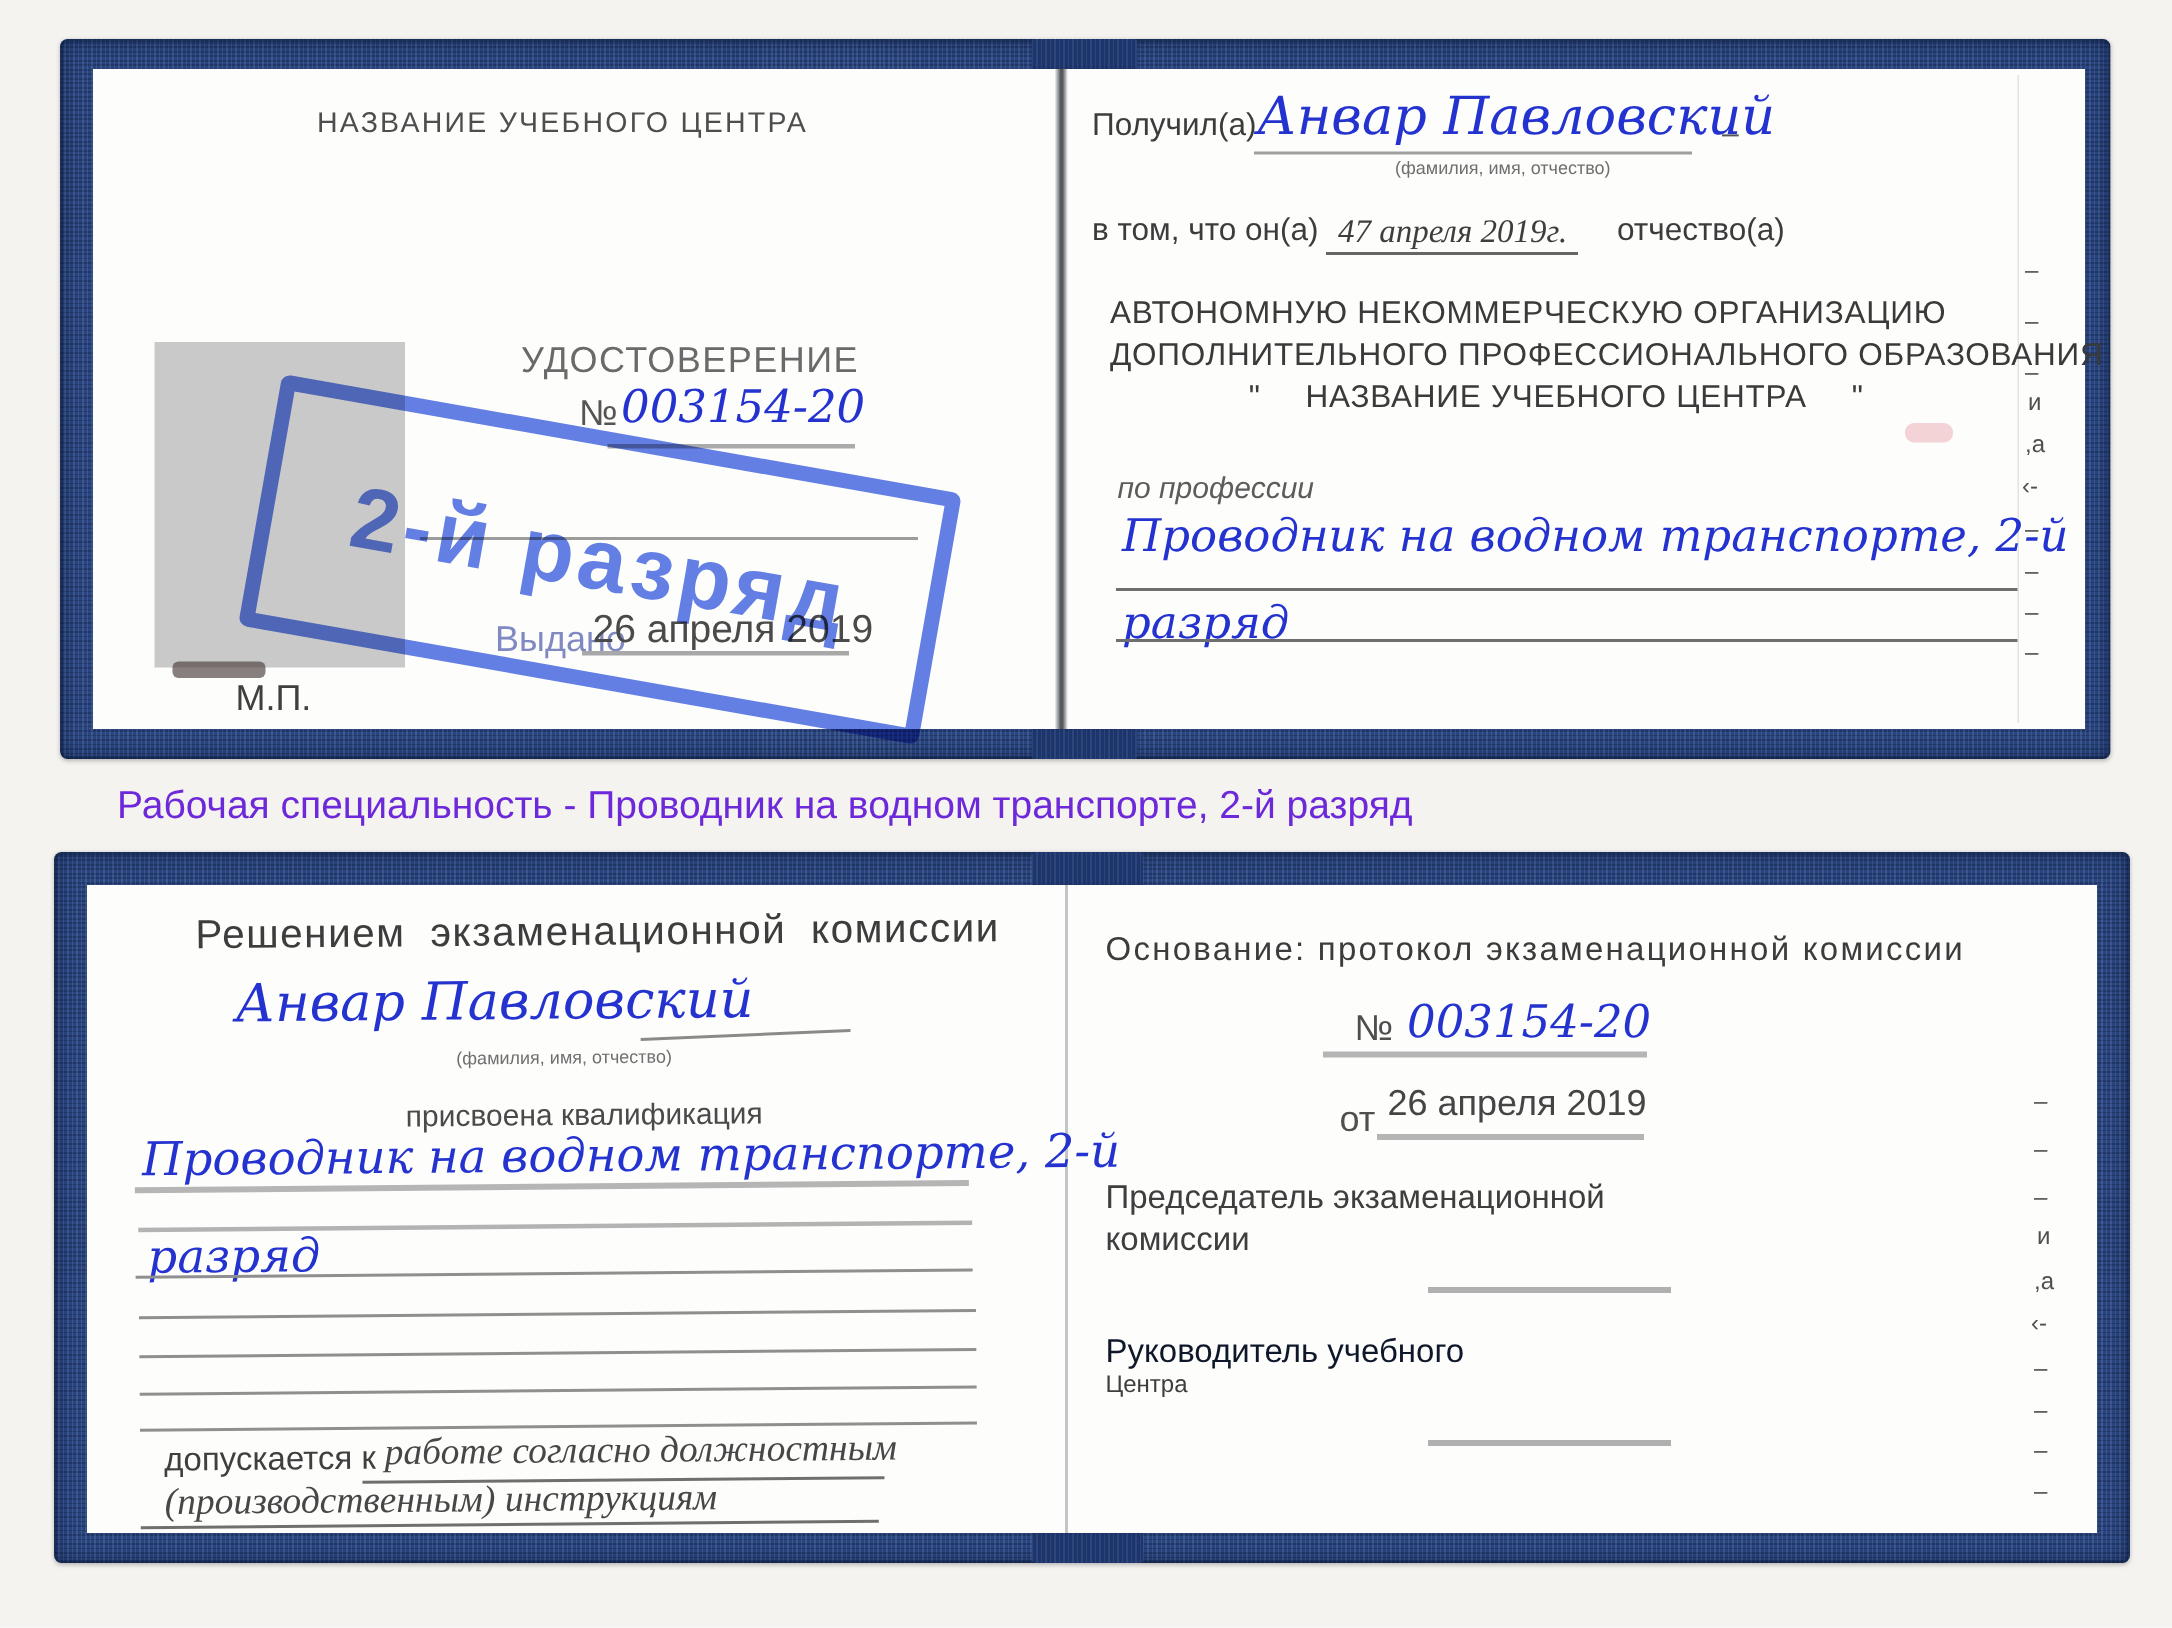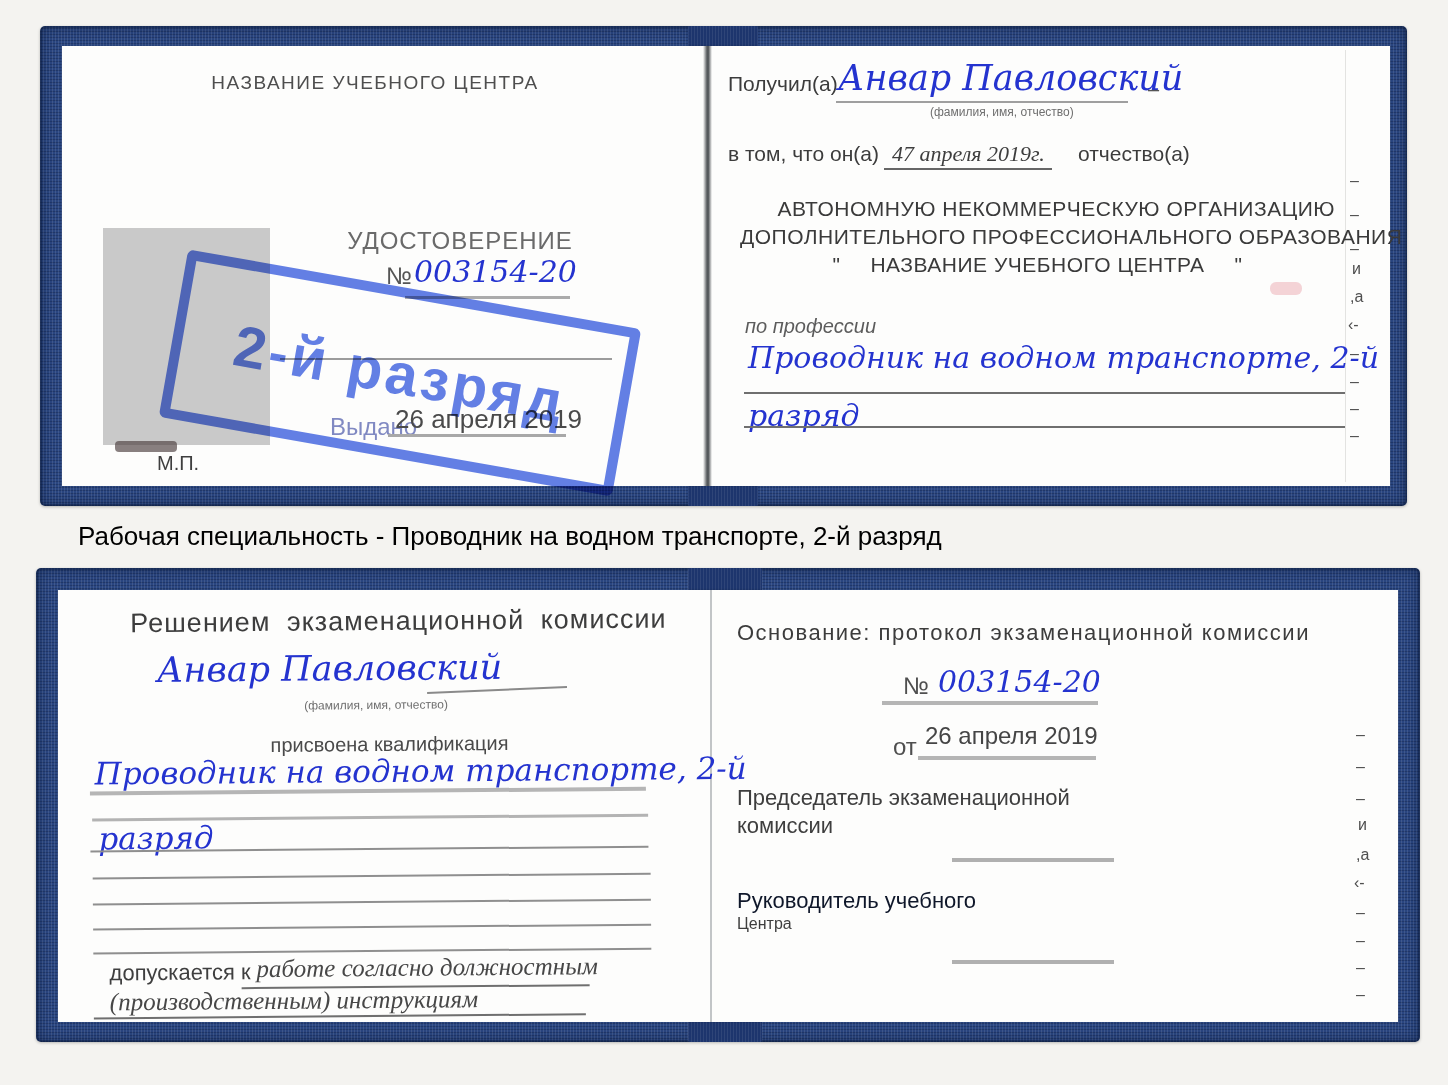--- a/index.html
+++ b/index.html
@@ -62,38 +62,38 @@
 <div class="abs print" style="left:386px;top:262px;font-size:24px;color:#555;">№</div>
 <div class="abs hand" style="left:414px;top:254px;font-size:30px;">003154-20</div>
 <div class="abs" style="left:405px;top:296px;width:165px;height:3px;background:#ababab;"></div>
 
 <div class="abs rule" style="left:280px;top:358px;width:332px;background:#9c9c9c;"></div>
 
 <div class="abs print" style="left:330px;top:413px;font-size:24px;color:#8089c2;">Выдано</div>
 <div class="abs print" style="left:395px;top:404px;font-size:26px;color:#4a4a4a;">26 апреля 2019</div>
 <div class="abs" style="left:388px;top:434px;width:178px;height:3px;background:#a8a8a8;"></div>
 
-<div class="abs print" style="left:157px;top:452px;font-size:20px;color:#3f3f3f;">М.П.</div>
+<div class="abs print" style="left:157px;top:452px;font-size:24px;color:#3f3f3f;">М.П.</div>
 
 <div class="abs stamp" style="left:170px;top:288px;width:440px;height:150px;transform:rotate(10deg);">
   <span>2-й разряд</span>
 </div>
 
 <div class="abs print" style="left:728px;top:72px;font-size:21px;">Получил(а)</div>
 <div class="abs hand" style="left:838px;top:58px;font-size:35px;">Анвар Павловский</div>
 <div class="abs" style="left:836px;top:101px;width:292px;height:2px;background:#9f9f9f;"></div>
 <div class="abs print" style="left:1148px;top:78px;font-size:20px;color:#555;">–</div>
 <div class="abs hint" style="left:930px;top:105px;">(фамилия, имя, отчество)</div>
 
 <div class="abs print" style="left:728px;top:142px;font-size:21px;">в том, что он(а)</div>
 <div class="abs ital" style="left:892px;top:141px;font-size:22px;color:#3e3e3e;">47 апреля 2019г.</div>
 <div class="abs" style="left:884px;top:168px;width:168px;height:2px;background:#666;"></div>
 <div class="abs print" style="left:1078px;top:142px;font-size:21px;">отчество(а)</div>
 
-<div class="abs print" style="left:740px;top:197px;width:595px;text-align:right;font-size:21px;letter-spacing:.5px;color:#3a3a3a;">АВТОНОМНУЮ НЕКОММЕРЧЕСКУЮ ОРГАНИЗАЦИЮ</div>
+<div class="abs print" style="left:740px;top:197px;width:595px;text-align:left;font-size:21px;letter-spacing:.5px;color:#3a3a3a;">АВТОНОМНУЮ НЕКОММЕРЧЕСКУЮ ОРГАНИЗАЦИЮ</div>
 <div class="abs print" style="left:740px;top:225px;width:595px;text-align:center;font-size:21px;letter-spacing:.5px;color:#3a3a3a;">ДОПОЛНИТЕЛЬНОГО ПРОФЕССИОНАЛЬНОГО ОБРАЗОВАНИЯ</div>
 <div class="abs" style="left:740px;top:253px;width:595px;display:flex;justify-content:center;align-items:baseline;font-size:21px;letter-spacing:.5px;color:#3a3a3a;white-space:nowrap;">
   <span style="margin-right:30px;">"</span>
   <span>НАЗВАНИЕ УЧЕБНОГО ЦЕНТРА</span>
   <span style="margin-left:30px;">"</span>
 </div>
 
 <div class="abs print" style="left:745px;top:315px;font-size:20px;color:#5c5c5c;font-style:italic;">по профессии</div>
 <div class="abs hand" style="left:748px;top:340px;font-size:30px;">Проводник на водном транспорте, 2-й</div>
 <div class="abs rule-dark" style="left:744px;top:392px;width:601px;"></div>
@@ -105,21 +105,21 @@
 <span class="edge-mark" style="left:1350px;top:240px;">–</span>
 <span class="edge-mark" style="left:1352px;top:260px;">и</span>
 <span class="edge-mark" style="left:1350px;top:288px;">,а</span>
 <span class="edge-mark" style="left:1348px;top:316px;">‹-</span>
 <span class="edge-mark" style="left:1350px;top:345px;">–</span>
 <span class="edge-mark" style="left:1350px;top:373px;">–</span>
 <span class="edge-mark" style="left:1350px;top:400px;">–</span>
 <span class="edge-mark" style="left:1350px;top:427px;">–</span>
 <div class="abs" style="left:1270px;top:282px;width:32px;height:13px;background:#e8a0a8;opacity:.45;border-radius:6px;"></div>
 
-<div class="abs print" style="left:78px;top:521px;font-size:26px;color:#000000;">Рабочая специальность - Проводник на водном транспорте, 2-й разряд</div>
+<div class="abs print" style="left:78px;top:521px;font-size:26px;color:#6d28d9;">Рабочая специальность - Проводник на водном транспорте, 2-й разряд</div>
 
 <div class="abs fabric" style="left:36px;top:568px;width:1384px;height:474px;"></div>
 <div class="abs tab" style="left:688px;top:568px;width:74px;height:26px;"></div>
 <div class="abs tab" style="left:688px;top:1016px;width:74px;height:26px;"></div>
 <div class="abs page" style="left:58px;top:590px;width:1340px;height:432px;"></div>
 <div class="abs" style="left:710px;top:590px;width:2px;height:432px;background:#c2c5c7;"></div>
 
 <div class="abs" style="left:0;top:0;width:1448px;height:1085px;transform:rotate(-0.5deg);transform-origin:380px 800px;">
 
   <div class="abs print" style="left:130px;top:606px;width:540px;text-align:center;font-size:27px;letter-spacing:1px;word-spacing:8px;color:#3d3d3d;">Решением экзаменационной комиссии</div>

